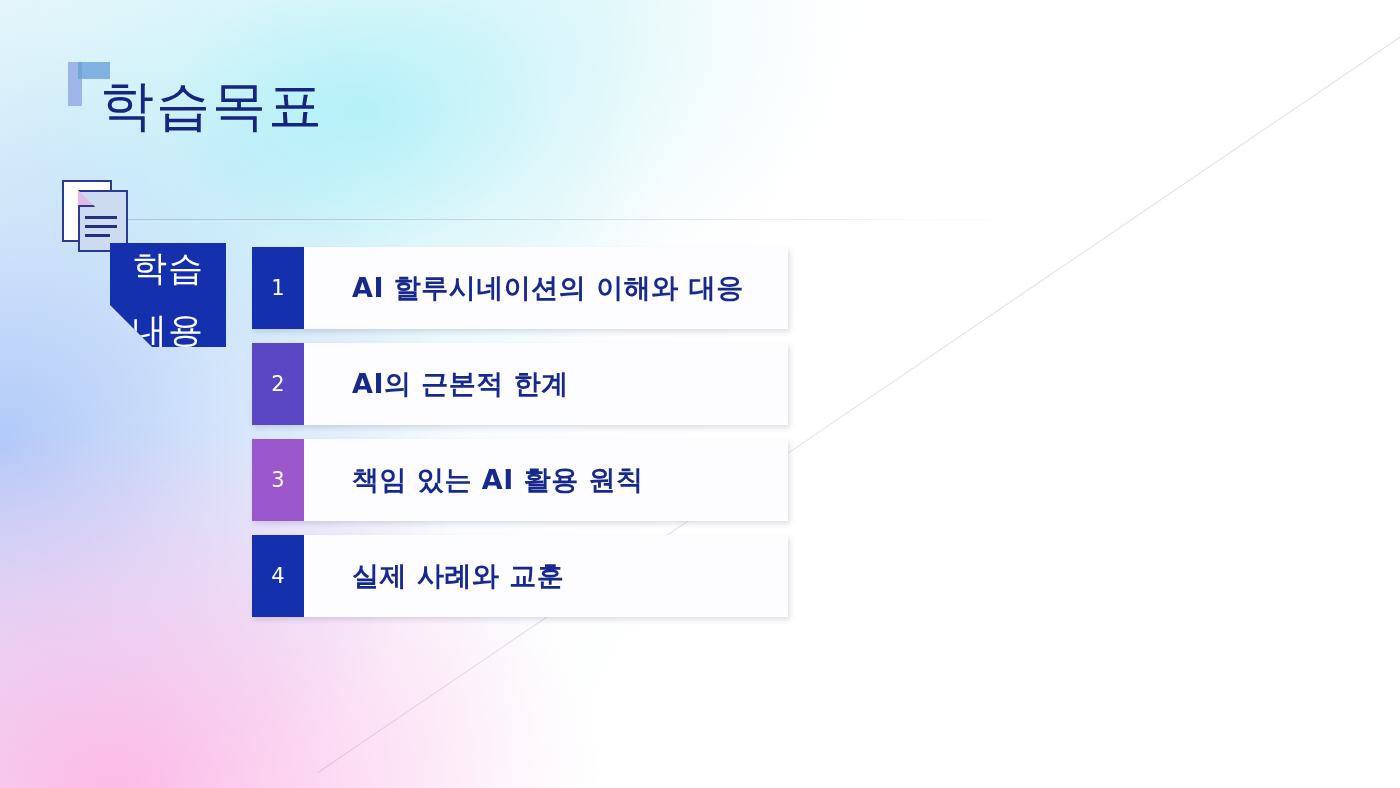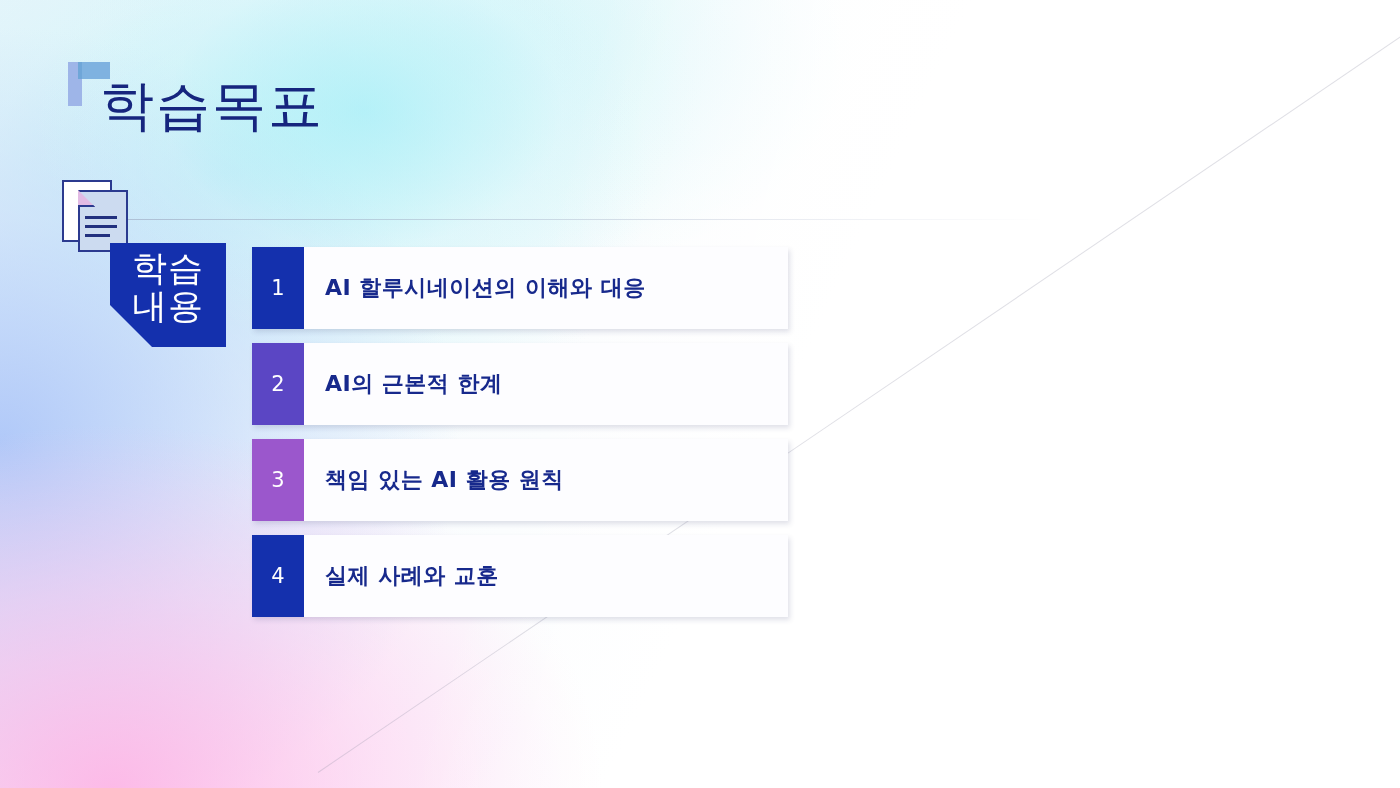--- a/index.html
+++ b/index.html
@@ -153,20 +153,21 @@
     width: 116px;
     height: 104px;
     background: #1430ad;
     clip-path: polygon(0 0, 100% 0, 100% 100%, 42px 100%, 0 62px);
     display: flex;
     flex-direction: column;
     align-items: center;
     justify-content: flex-start;
     padding-top: 7px;
     box-sizing: border-box;
+    gap: 24px;
   }
   .banner-line {
     color: #ffffff;
     font-size: 35px;
     line-height: 1.08;
     letter-spacing: 1px;
     font-family: "DejaVu Sans", "Liberation Sans", sans-serif;
   }
 
   
@@ -193,22 +194,22 @@
     justify-content: center;
     color: #ffffff;
     font-size: 21px;
     font-weight: 400;
     font-family: "DejaVu Sans", "Liberation Sans", sans-serif;
   }
   .row-text {
     flex: 1 1 auto;
     display: flex;
     align-items: center;
-    padding-left: 21px;
-    font-size: 22px;
+    padding-left: 48px;
+    font-size: 27px;
     font-weight: bold;
     color: #17298c;
     letter-spacing: 0.5px;
     white-space: nowrap;
     font-family: "DejaVu Sans", "Liberation Sans", sans-serif;
   }
 </style>
 </head>
 <body>
 

